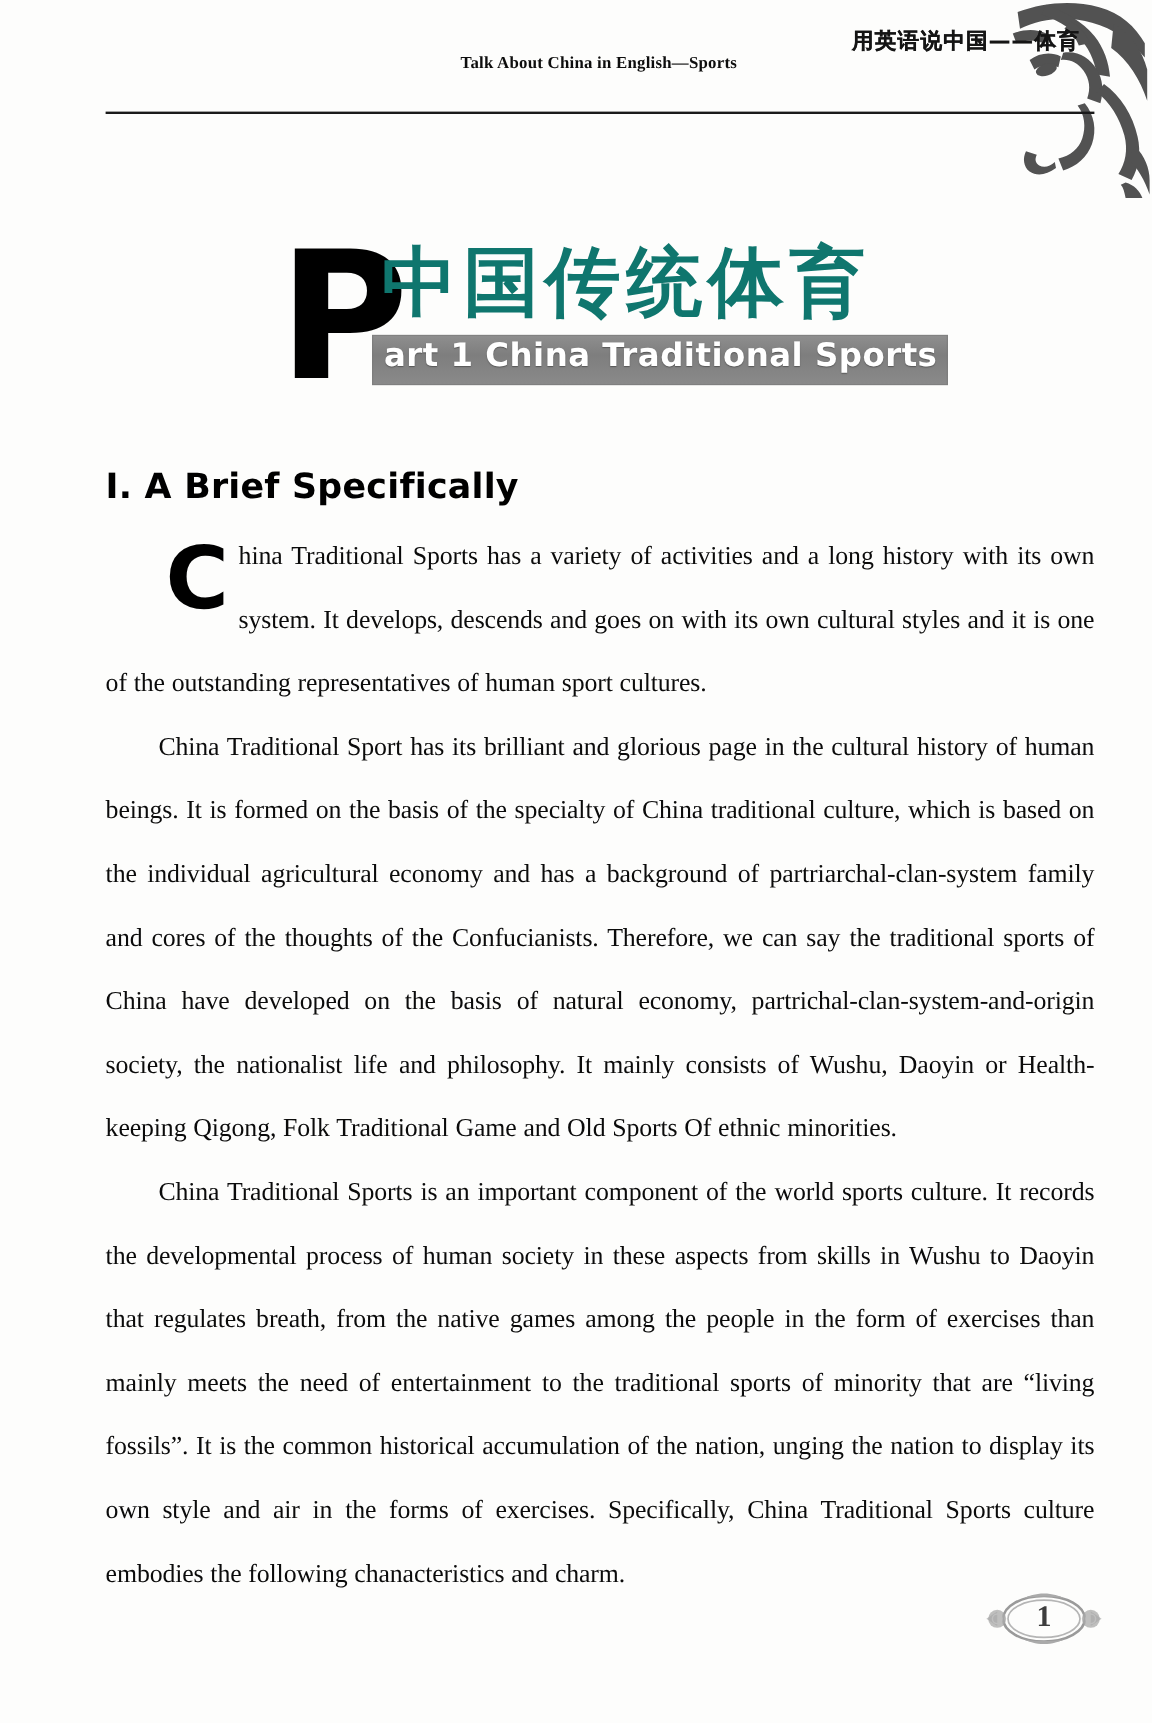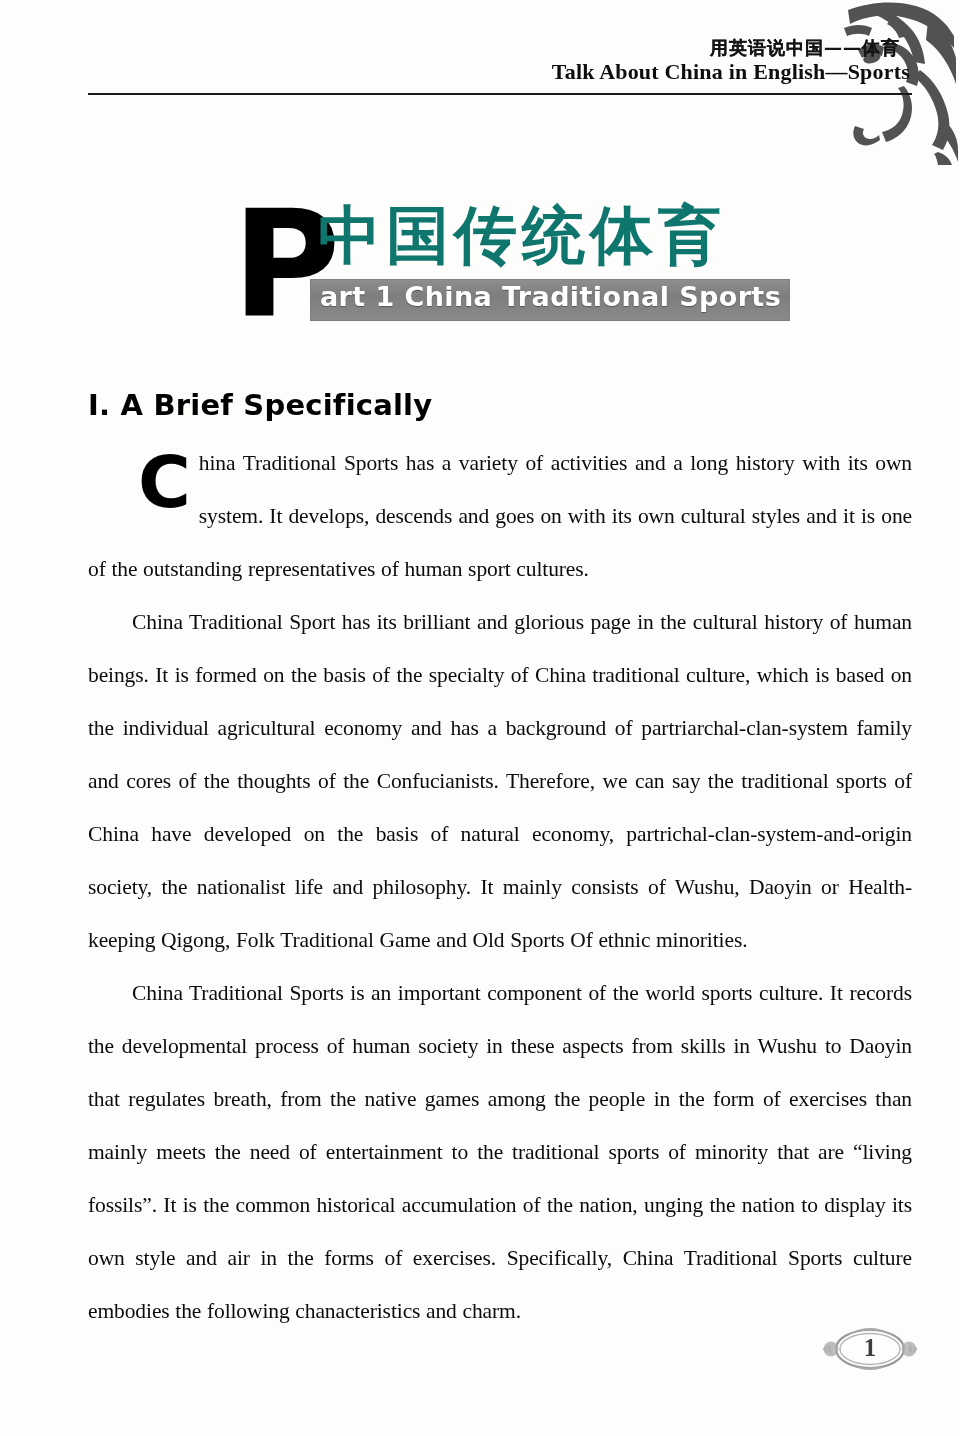--- a/index.html
+++ b/index.html
@@ -16,40 +16,40 @@
     width: 960px;
     height: 1436px;
     background: #fdfdfc;
     overflow: hidden;
   }
 
   
   .header-zone {
     position: absolute;
     left: 88px;
-    top: 39px;
+    top: 26px;
     width: 824px;
     height: 70px;
   }
   .header-cn {
     text-align: right;
     font-family: "DejaVu Sans", "Liberation Sans", sans-serif;
     font-weight: bold;
     font-size: 18px;
     letter-spacing: 1px;
     color: #151515;
     line-height: 1.05;
     padding-right: 12px;
     -webkit-text-stroke: 0.2px #151515;
   }
   .header-en {
-    text-align: right;
+    text-align: center;
     font-family: "Liberation Serif", "DejaVu Serif", serif;
     font-weight: bold;
-    font-size: 22px;
+    font-size: 14px;
     color: #0d0d0d;
     line-height: 1.25;
     letter-spacing: 0.2px;
     padding-right: 2px;
   }
   .header-rule {
     position: absolute;
     left: 88px;
     top: 93px;
     width: 824px;

